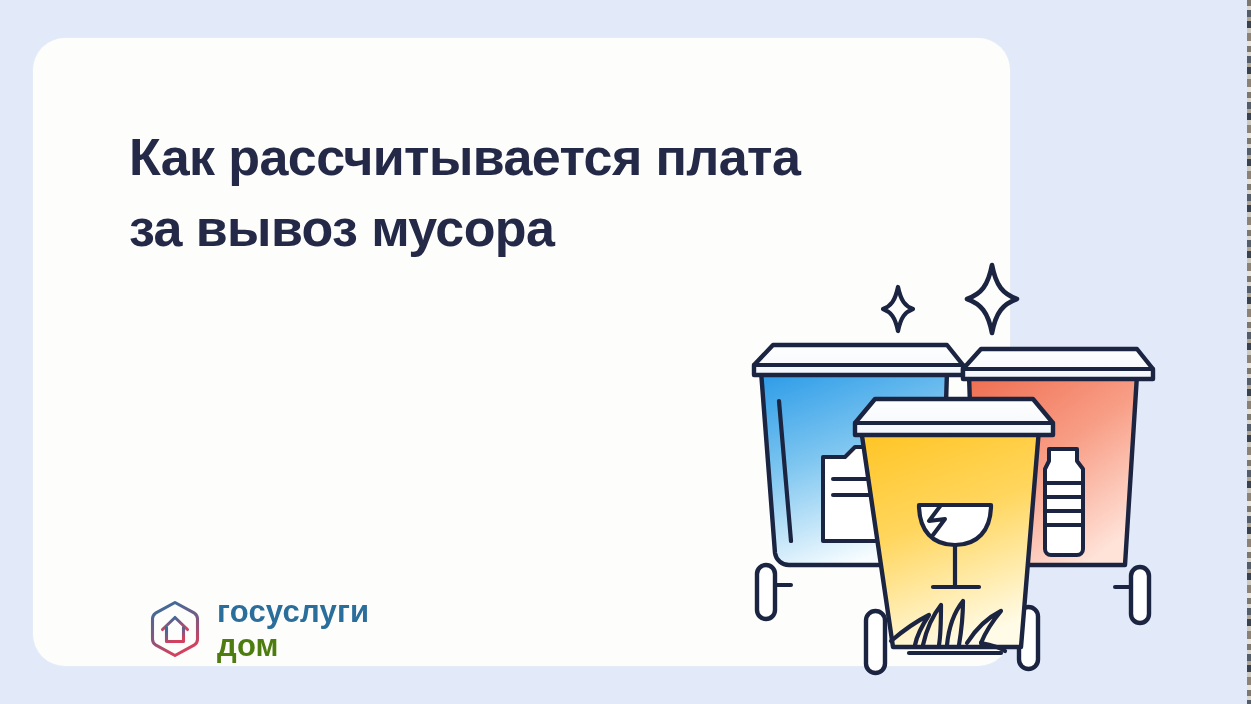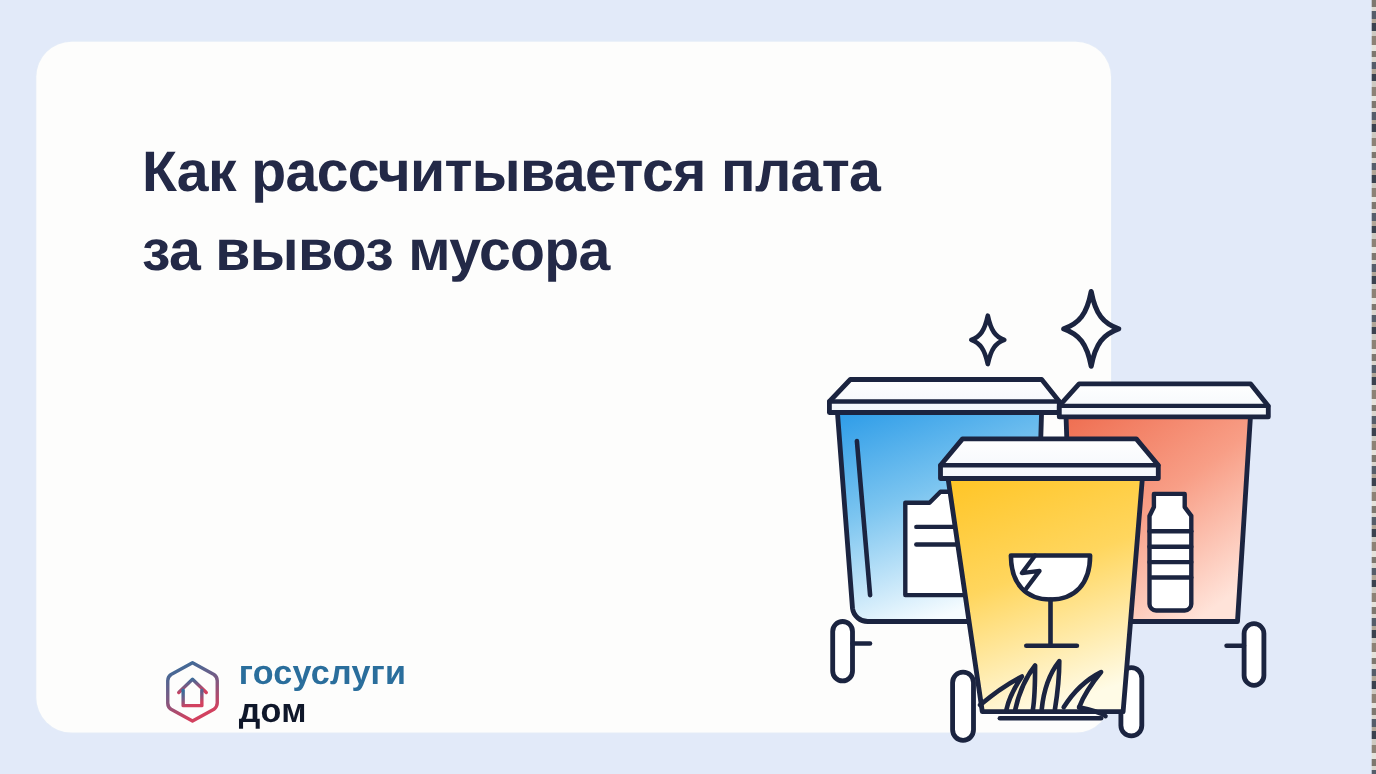--- a/index.html
+++ b/index.html
@@ -95,21 +95,21 @@
   }
   .logo-line1 {
     font-size: 31px;
     font-weight: bold;
     color: #2a6e9c;
     letter-spacing: .2px;
   }
   .logo-line2 {
     font-size: 31px;
     font-weight: bold;
-    color: #0f172a;
+    color: #4d7c0f;
     letter-spacing: .2px;
     margin-top: 3px;
   }
 
   
   .illustration {
     position: absolute;
     left: 700px;
     top: 215px;
     width: 440px;

